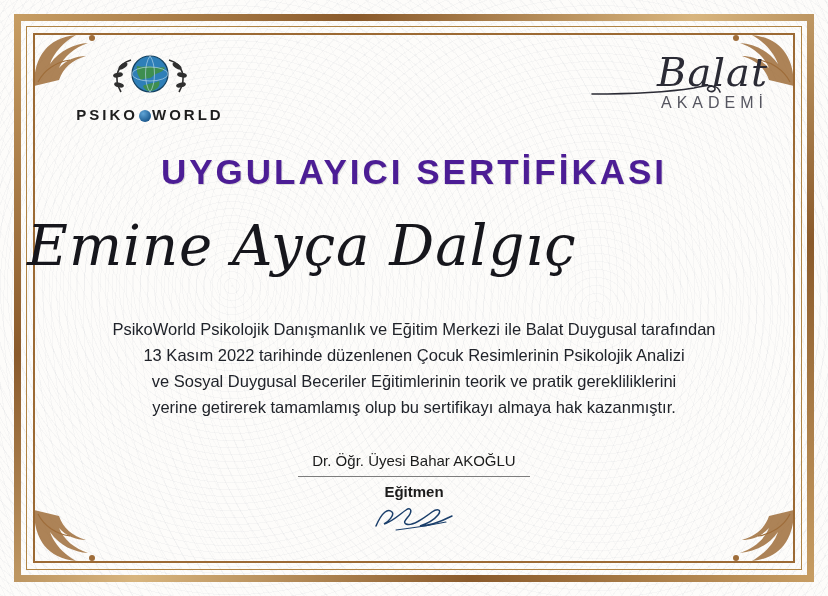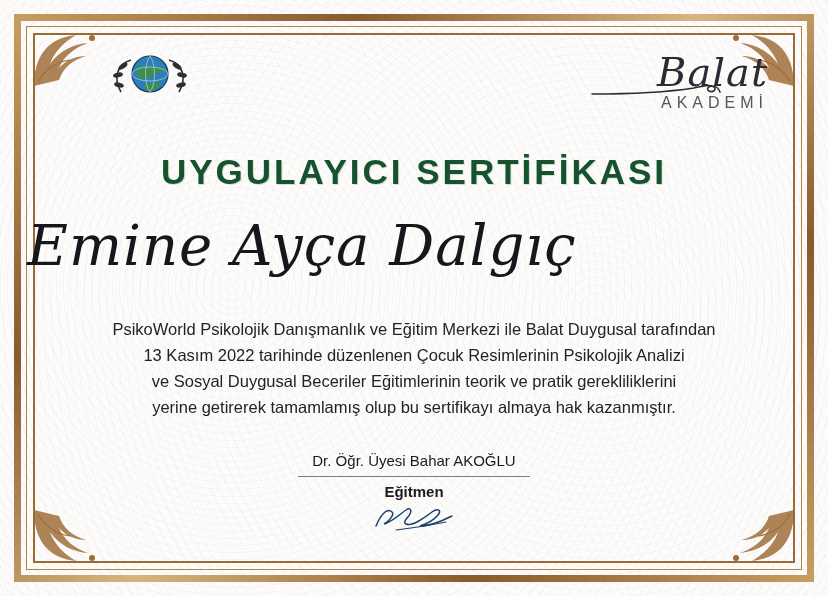--- a/index.html
+++ b/index.html
@@ -138,21 +138,21 @@
 
   
   .title {
     position: absolute;
     top: 152px;
     left: 0; right: 0;
     text-align: center;
     font-size: 35px;
     font-weight: 700;
     letter-spacing: 3px;
-    color: #14532d;
+    color: #4c1d95;
     text-shadow: 1px 1px 0 rgba(0,0,0,0.12);
     font-family: "Liberation Sans", sans-serif;
   }
 
   
   .recipient {
     position: absolute;
     top: 212px;
     left: 4px; right: 0;
     text-align: left;
@@ -267,20 +267,25 @@
           </g>
           <circle cx="49" cy="26" r="18" fill="#2e7fb8"></circle>
           <circle cx="49" cy="26" r="18" fill="none" stroke="#14405f" stroke-width="1.2"></circle>
           <path d="M36 18 C42 20 46 17 52 19 C58 21 62 18 64 20 C60 26 56 24 52 28 C48 32 44 29 40 32 C37 28 35 23 36 18 Z" fill="#3f8f4a" opacity="0.95"></path>
           <path d="M42 38 C46 35 52 36 58 33 C60 37 56 42 50 43 C46 43.5 43 41 42 38 Z" fill="#3f8f4a" opacity="0.95"></path>
           <ellipse cx="49" cy="26" rx="18" ry="7" fill="none" stroke="#bcd9ec" stroke-width="0.8" opacity="0.8"></ellipse>
           <path d="M49 8 C43 16 43 36 49 44" fill="none" stroke="#bcd9ec" stroke-width="0.8" opacity="0.8"></path>
           <path d="M49 8 C55 16 55 36 49 44" fill="none" stroke="#bcd9ec" stroke-width="0.8" opacity="0.8"></path>
         </svg>
       </div>
+      <div class="psiko-word">
+        <span>PSIKO</span>
+        <span class="mini-globe"></span>
+        <span>WORLD</span>
+      </div>
     </div>
 
     <div class="logo-right">
       <div class="balat-script">Balat</div>
       <svg class="balat-strike" viewBox="0 0 132 18">
         <path d="M2 12 C40 12 78 10 104 6 C114 4 120 2 124 5 C127 7.5 123 11 119 9 C116 7.5 118 4 122 4 C126 4 129 7 130 10" fill="none" stroke="#2b2b35" stroke-width="1.6" stroke-linecap="round"></path>
       </svg>
       <div class="akademi">AKADEMİ</div>
     </div>
 

